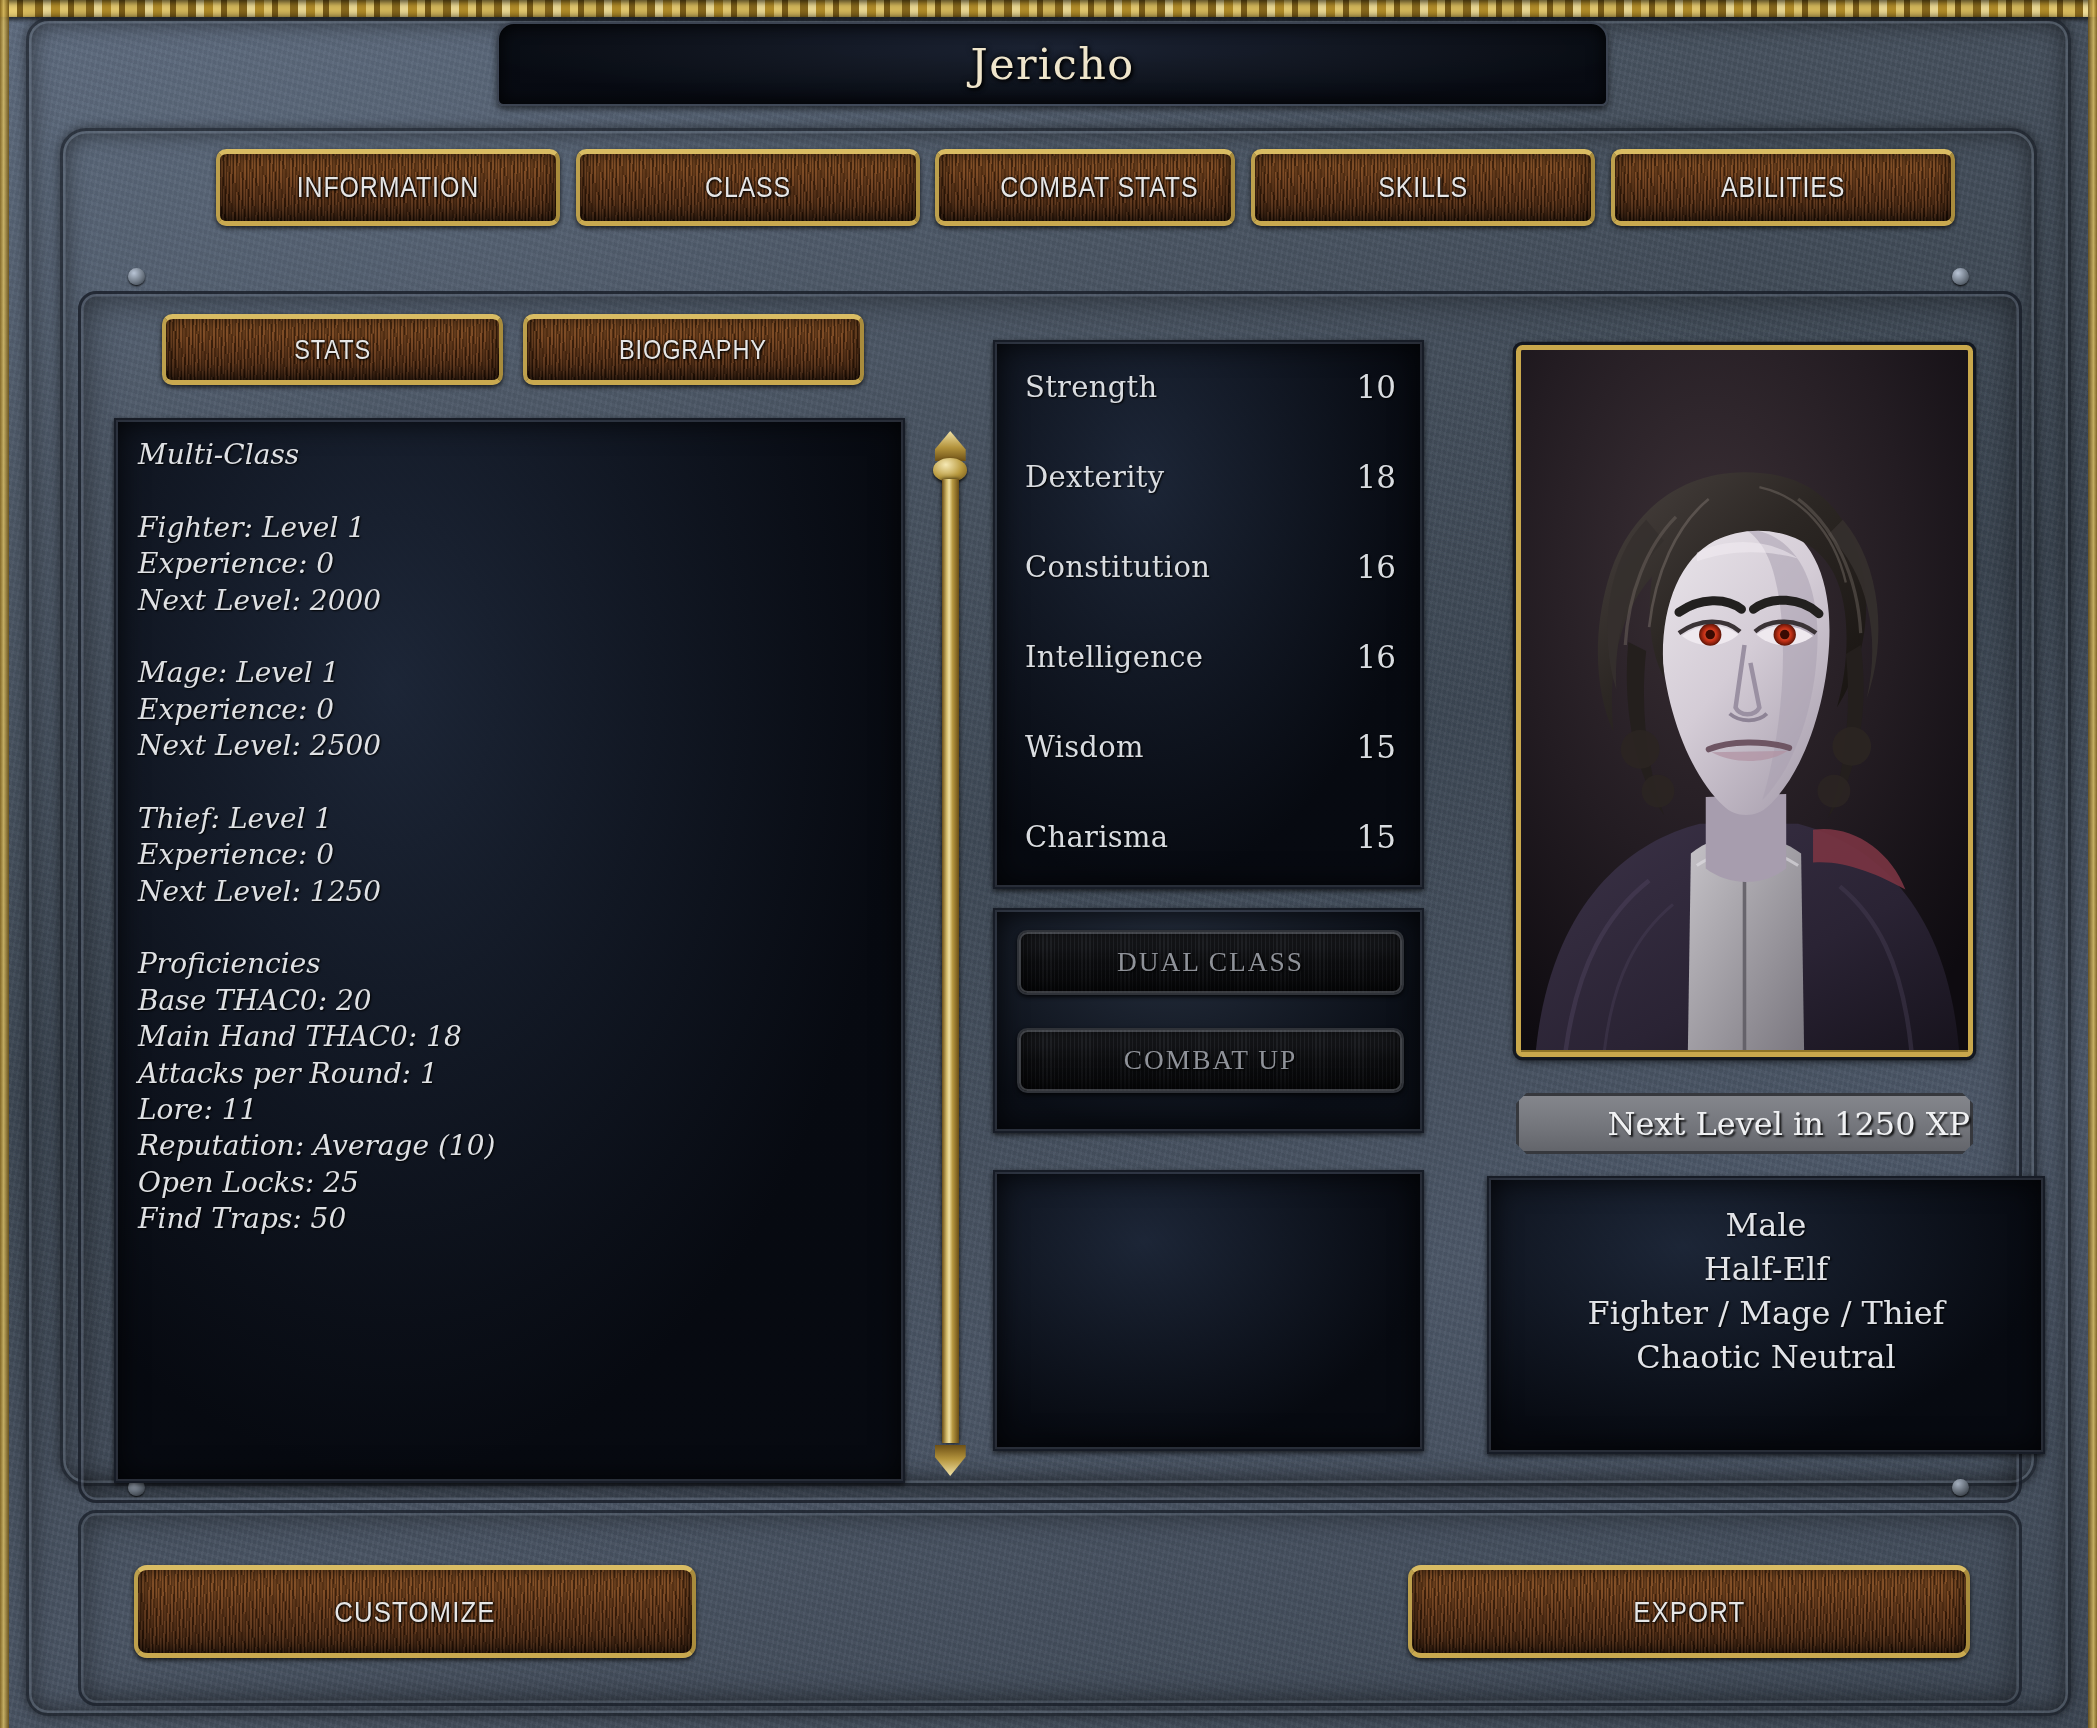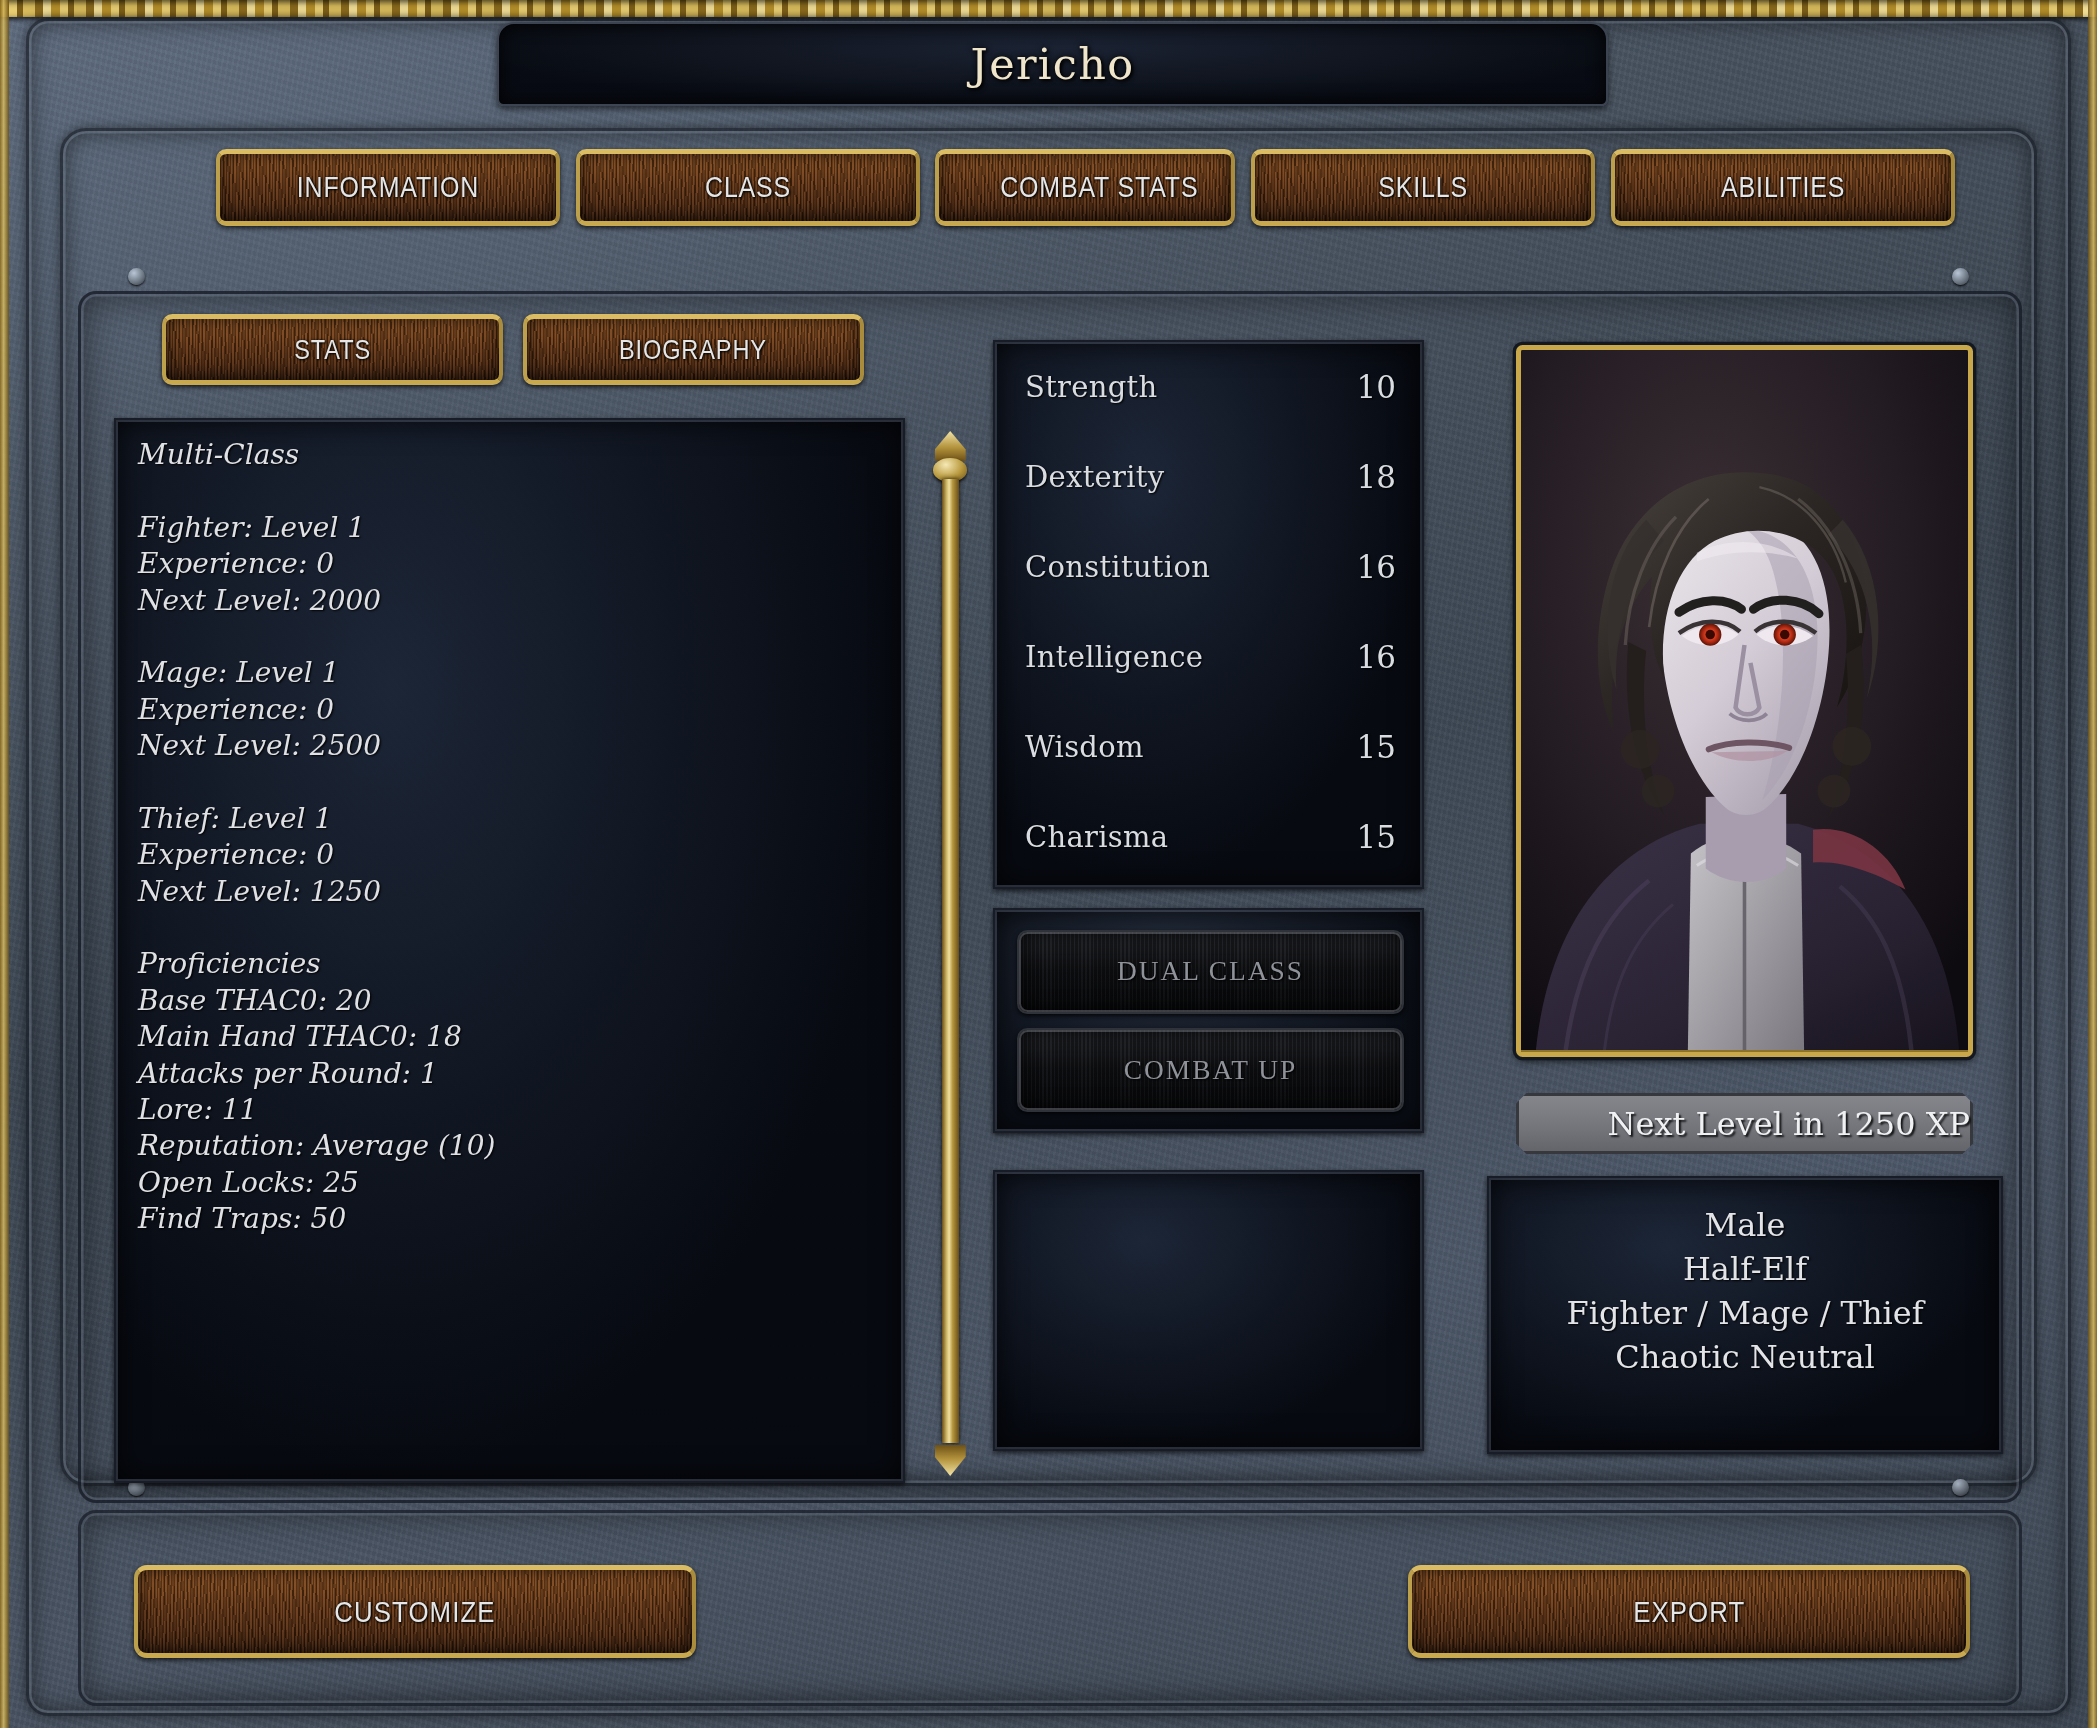--- a/index.html
+++ b/index.html
@@ -201,21 +201,21 @@
   .ability-row .a-name { font-size: 29px; letter-spacing: 0.3px; }
   .ability-row .a-val  { font-size: 31px; }
 
   
   #action-panel { left: 993px; top: 908px; width: 431px; height: 225px;
     background:
       radial-gradient(ellipse at 40% 20%, rgba(40,50,66,0.75), rgba(10,14,22,0.95) 70%),
       linear-gradient(180deg,#1b2230,#0a0e16);
   }
   .dark-btn {
-    position: absolute; left: 22px; width: 387px; height: 84px;
+    position: absolute; left: 22px; width: 387px; height: 65px;
     border-radius: 10.5px;
     background:
       repeating-linear-gradient(90deg, rgba(255,255,255,0.022) 0 1.3px, rgba(0,0,0,0.30) 1.3px 3.9px),
       linear-gradient(180deg,#25272c,#101114 48%,#08090b 100%);
     border: 2.6px solid #2f3238;
     box-shadow:
       inset 0 0 0 2px rgba(150,155,165,0.38),
       inset 0 0 19.6px rgba(0,0,0,0.9),
       0 2px 4.6px rgba(0,0,0,0.8);
     display: flex; align-items: center; justify-content: center;
@@ -257,21 +257,21 @@
     display: flex; align-items: center; justify-content: flex-end;
   }
   #xp-badge .lbl {
     font-family: "DejaVu Serif", serif;
     font-size: 32px; color: #f0f1f3;
     text-shadow: 2px 2px 2px rgba(0,0,0,0.85);
     white-space: nowrap;
   }
 
   
-  #charinfo-panel { left: 1487px; top: 1176px; width: 516px; height: 278px; }
+  #charinfo-panel { left: 1487px; top: 1176px; width: 558px; height: 278px; }
   #charinfo-lines {
     padding-top: 25px;
     text-align: center;
     color: #e2e4e8;
     font-family: "DejaVu Serif", serif;
     font-size: 32px;
     line-height: 1.38;
     text-shadow: 1.3px 1.3px 2px rgba(0,0,0,0.95);
   }
 

